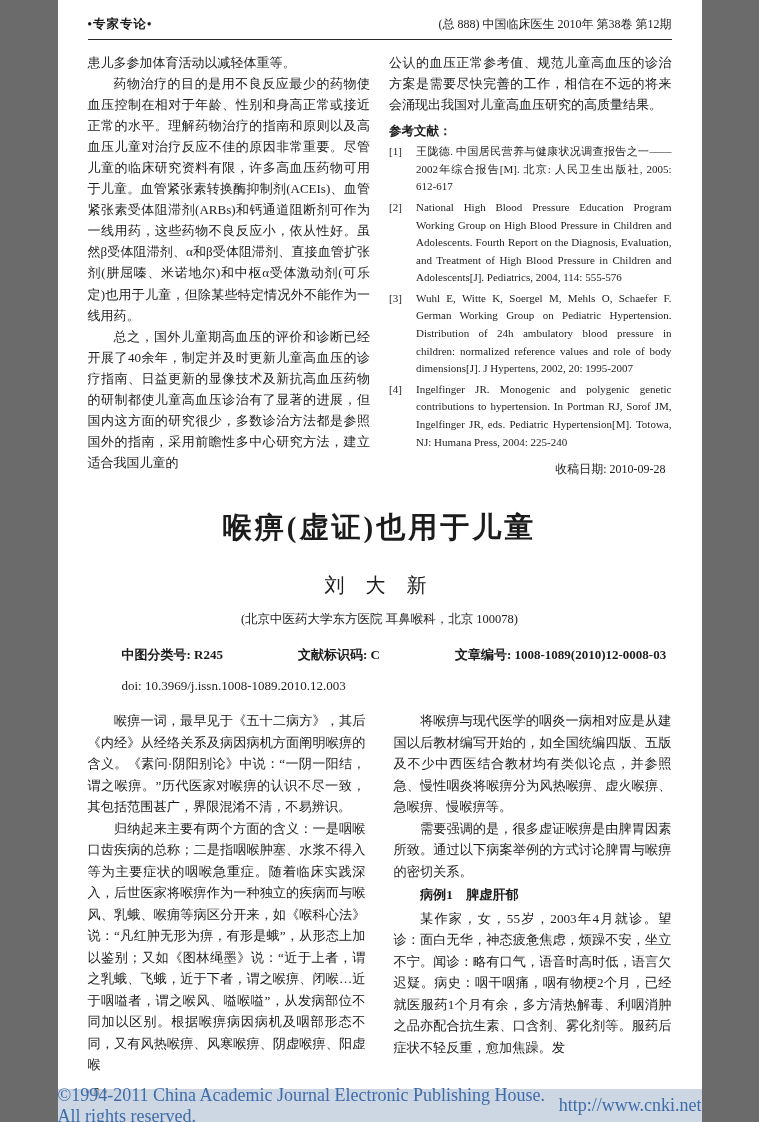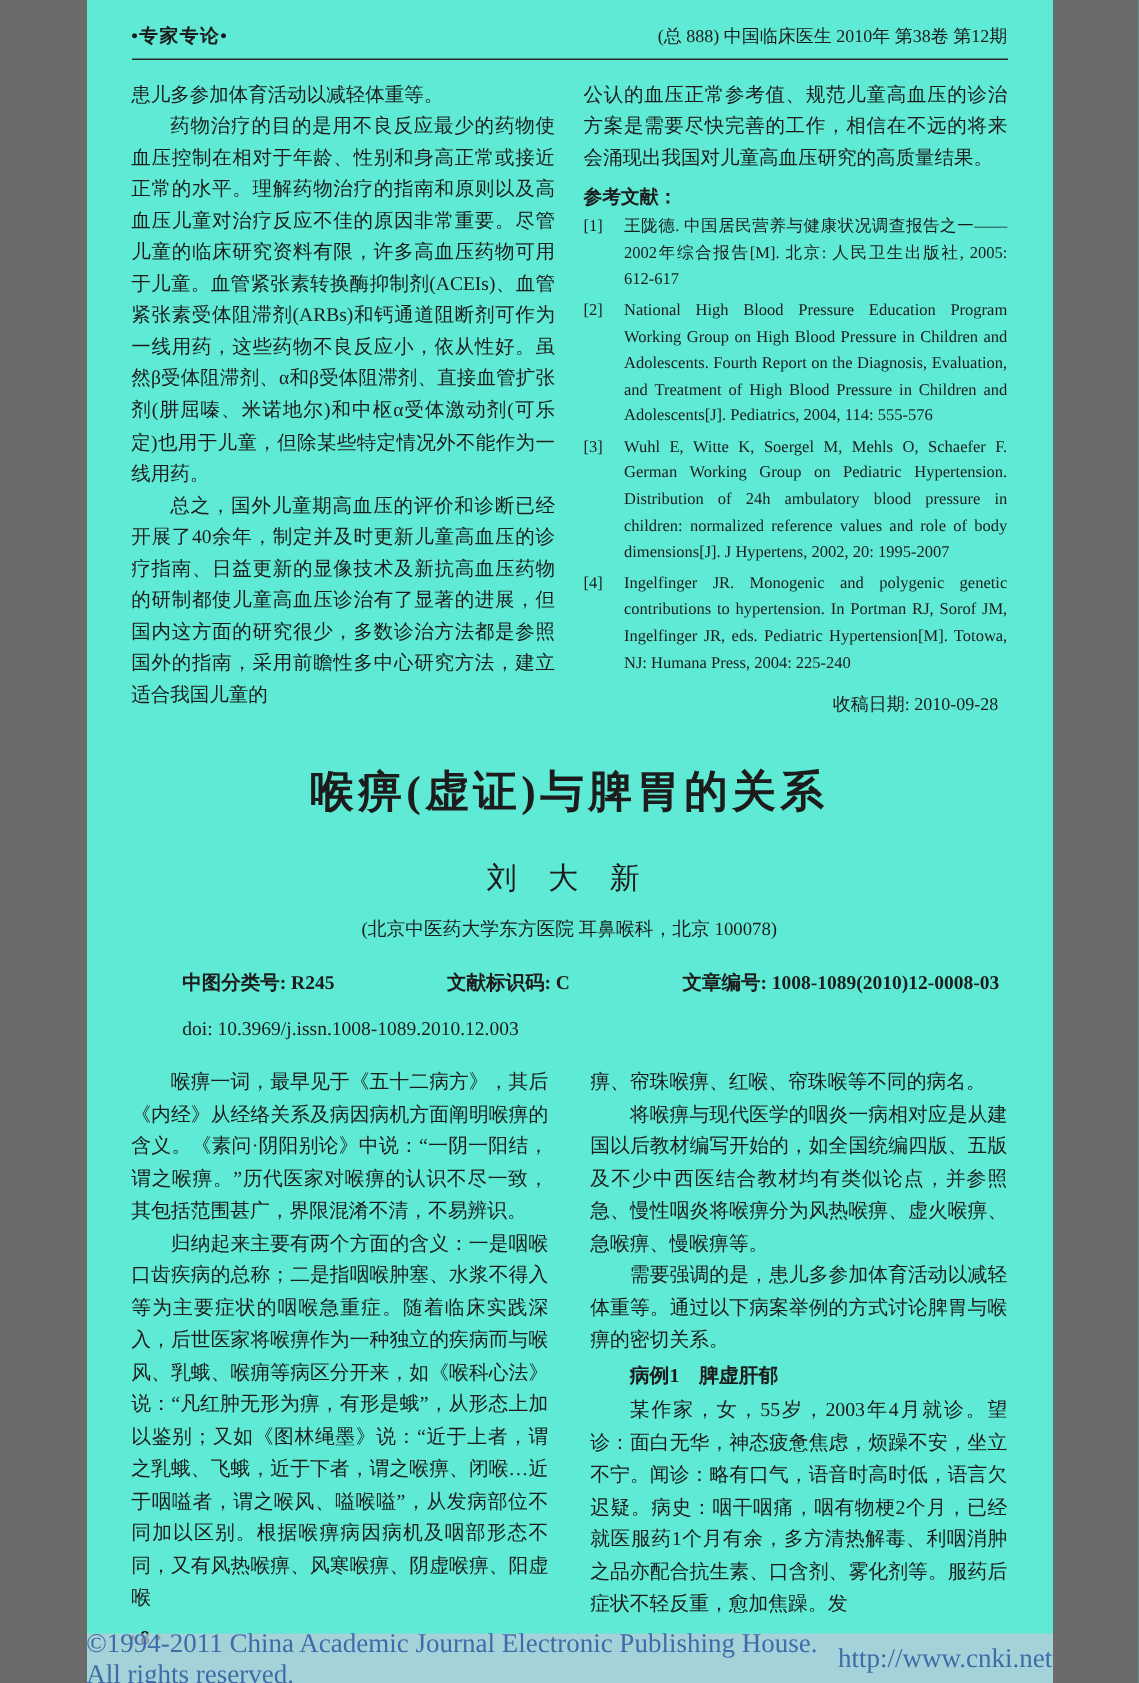--- a/index.html
+++ b/index.html
@@ -1,20 +1,20 @@
 <!DOCTYPE html>
 <html><head>
 <meta charset="utf-8">
 <style>
   html,body { margin:0; padding:0; background:#6b6b6b; }
   .page {
     position:relative;
     width:644px; height:1122px;
     margin:0 auto;
-    background:#5eead4;
+    background:#ffffff;
     font-family:"Liberation Serif","DejaVu Serif",serif;
     color:#1c1c1c;
     overflow:hidden;
     box-sizing:border-box;
   }
   .header {
     display:flex; justify-content:space-between; align-items:flex-end;
     padding:16px 30px 6px 30px;
     font-size:12.5px;
   }
@@ -119,40 +119,39 @@
         <span class="txt">Wuhl E, Witte K, Soergel M, Mehls O, Schaefer F. German Working Group on Pediatric Hypertension. Distribution of 24h ambulatory blood pressure in children: normalized reference values and role of body dimensions[J]. J Hypertens, 2002, 20: 1995-2007</span>
       </div>
       <div class="ref">
         <span class="num">[4]</span>
         <span class="txt">Ingelfinger JR. Monogenic and polygenic genetic contributions to hypertension. In Portman RJ, Sorof JM, Ingelfinger JR, eds. Pediatric Hypertension[M]. Totowa, NJ: Humana Press, 2004: 225-240</span>
       </div>
       <div class="received">收稿日期: 2010-09-28</div>
     </div>
   </div>
 
-  <h1 class="article-title">喉痹(虚证)与脾胃的关系</h1>
+  <h1 class="article-title">喉痹(虚证)也用于儿童</h1>
   <div class="author">刘 大 新</div>
   <div class="affiliation">(北京中医药大学东方医院 耳鼻喉科，北京 100078)</div>
 
   <div class="meta-row">
     <span>中图分类号: R245</span>
     <span>文献标识码: C</span>
     <span>文章编号: 1008-1089(2010)12-0008-03</span>
   </div>
   <div class="doi-line">doi: 10.3969/j.issn.1008-1089.2010.12.003</div>
 
   <div class="body-columns">
     <div class="col">
       <p class="para indent">喉痹一词，最早见于《五十二病方》，其后《内经》从经络关系及病因病机方面阐明喉痹的含义。《素问·阴阳别论》中说：“一阴一阳结，谓之喉痹。”历代医家对喉痹的认识不尽一致，其包括范围甚广，界限混淆不清，不易辨识。</p>
       <p class="para indent">归纳起来主要有两个方面的含义：一是咽喉口齿疾病的总称；二是指咽喉肿塞、水浆不得入等为主要症状的咽喉急重症。随着临床实践深入，后世医家将喉痹作为一种独立的疾病而与喉风、乳蛾、喉痈等病区分开来，如《喉科心法》说：“凡红肿无形为痹，有形是蛾”，从形态上加以鉴别；又如《图林绳墨》说：“近于上者，谓之乳蛾、飞蛾，近于下者，谓之喉痹、闭喉…近于咽嗌者，谓之喉风、嗌喉嗌”，从发病部位不同加以区别。根据喉痹病因病机及咽部形态不同，又有风热喉痹、风寒喉痹、阴虚喉痹、阳虚喉</p>
     </div>
     <div class="col">
-      <p class="para">痹、帘珠喉痹、红喉、帘珠喉等不同的病名。</p>
       <p class="para indent">将喉痹与现代医学的咽炎一病相对应是从建国以后教材编写开始的，如全国统编四版、五版及不少中西医结合教材均有类似论点，并参照急、慢性咽炎将喉痹分为风热喉痹、虚火喉痹、急喉痹、慢喉痹等。</p>
-      <p class="para indent">需要强调的是，患儿多参加体育活动以减轻体重等。通过以下病案举例的方式讨论脾胃与喉痹的密切关系。</p>
+      <p class="para indent">需要强调的是，很多虚证喉痹是由脾胃因素所致。通过以下病案举例的方式讨论脾胃与喉痹的密切关系。</p>
       <div class="case-heading">病例1　脾虚肝郁</div>
       <p class="para indent">某作家，女，55岁，2003年4月就诊。望诊：面白无华，神态疲惫焦虑，烦躁不安，坐立不宁。闻诊：略有口气，语音时高时低，语言欠迟疑。病史：咽干咽痛，咽有物梗2个月，已经就医服药1个月有余，多方清热解毒、利咽消肿之品亦配合抗生素、口含剂、雾化剂等。服药后症状不轻反重，愈加焦躁。发</p>
     </div>
   </div>
 
   <div class="page-num">• 8 •</div>
   <div class="footer-band">
     <span>©1994-2011 China Academic Journal Electronic Publishing House. All rights reserved.</span>
     <span class="footer-url">http://www.cnki.net</span>
   </div>

